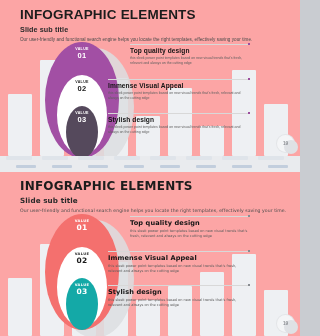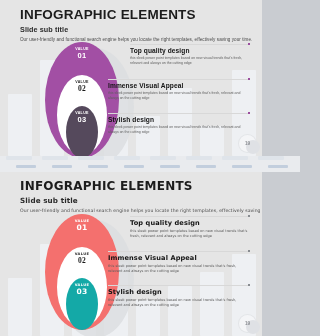--- a/index.html
+++ b/index.html
@@ -6,22 +6,22 @@
   html, body {
     width: 300px; height: 336px;
     background: #c9ccd1;
     font-family: "Liberation Sans", sans-serif;
     overflow: hidden;
   }
   .page { position: relative; width: 300px; height: 336px; background: #c9ccd1; }
 
   
   .slide {
-    position: absolute; left: 0; width: 262px;
-    background: #e5e5e5; overflow: hidden;
+    position: absolute; left: 0; width: 300px;
+    background: #fca5a5; overflow: hidden;
   }
   .slide-1 { top: 0;   height: 156px; }
   .slide-2 { top: 172px; height: 164px; }
 
   
   .gap {
     position: absolute; left: 0; top: 156px;
     width: 300px; height: 16px; background: #e9ebee;
   }
   .gap .tick {
@@ -71,21 +71,21 @@
   }
   .val-label {
     font-size: 3.6px; font-weight: 700; color: #ffffff;
     letter-spacing: .35px; margin-top: 5px;
   }
   .val-num {
     font-size: 7.5px; font-weight: 700; color: #ffffff;
     letter-spacing: .3px; line-height: 1.05; margin-top: 1px;
   }
   .ell.mid .val-label { color: #2b2b2b; }
-  .ell.mid .val-num   { color: #1a1a1a; font-family: Liberation Serif, serif; }
+  .ell.mid .val-num   { color: #1a1a1a; }
 
   
   .item { position: absolute; z-index: 5; text-align: left; }
   .item-rule {
     position: absolute; left: 0; top: 0; height: 1px;
     background: #d8d8d8;
   }
   .item-dot {
     position: absolute; top: -1.5px; width: 2.5px; height: 2.5px;
   }

